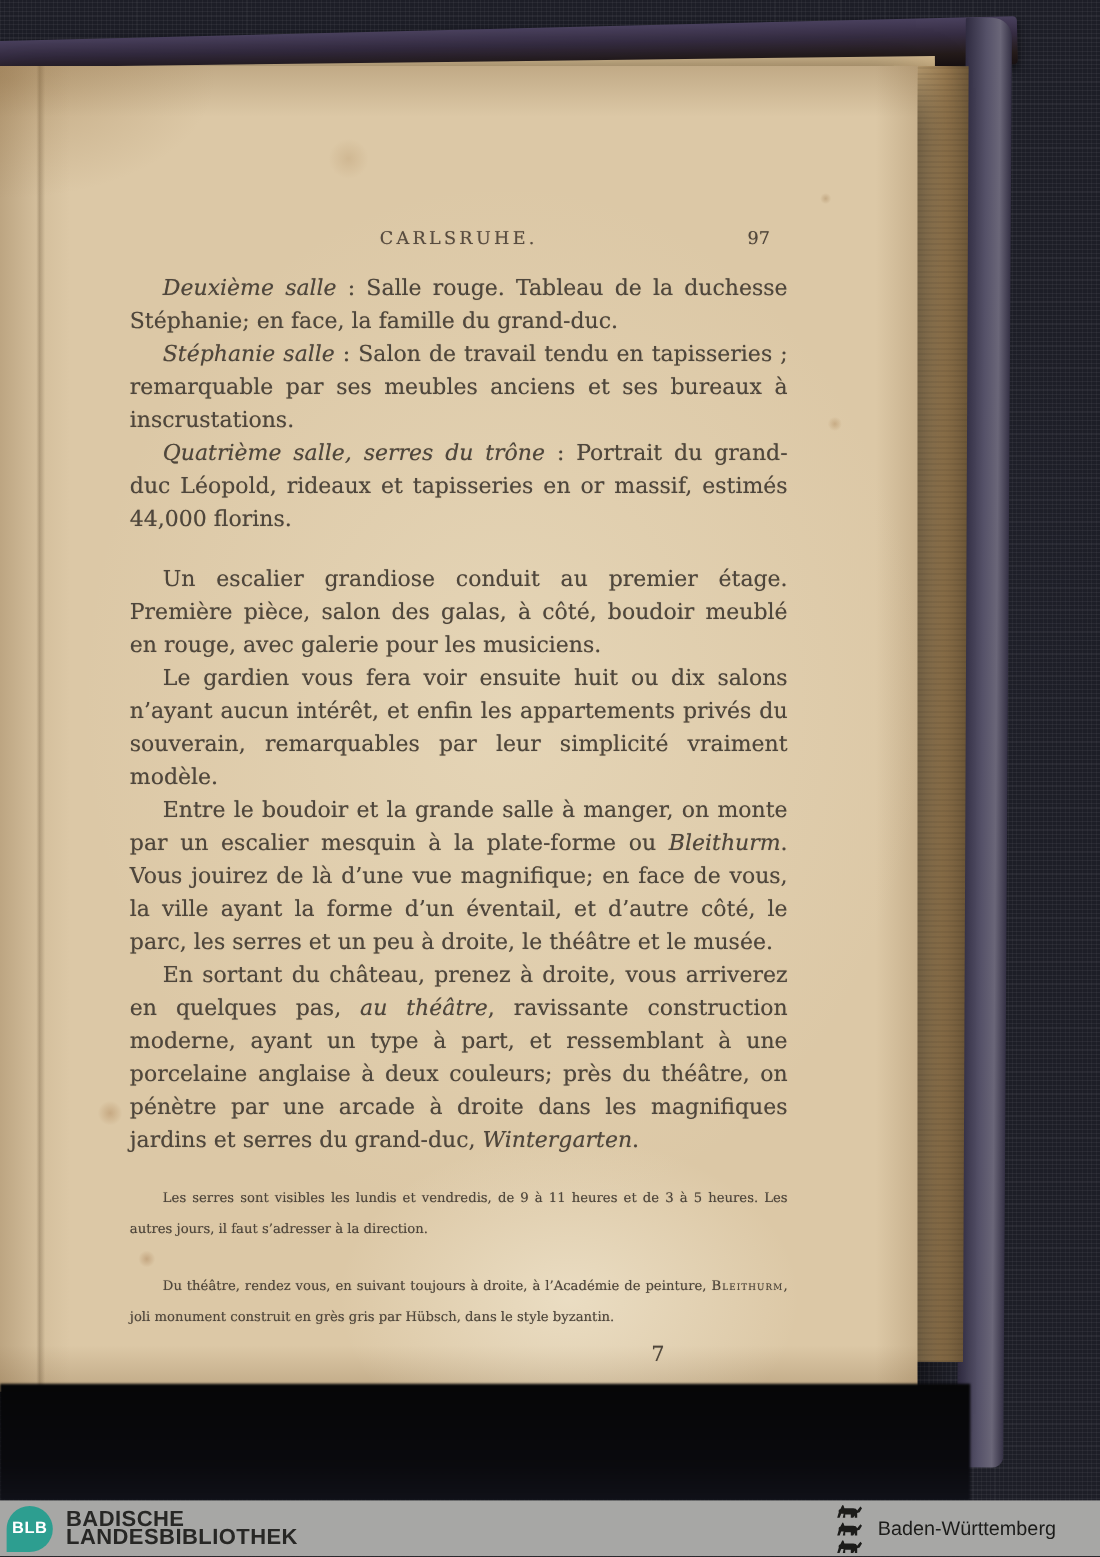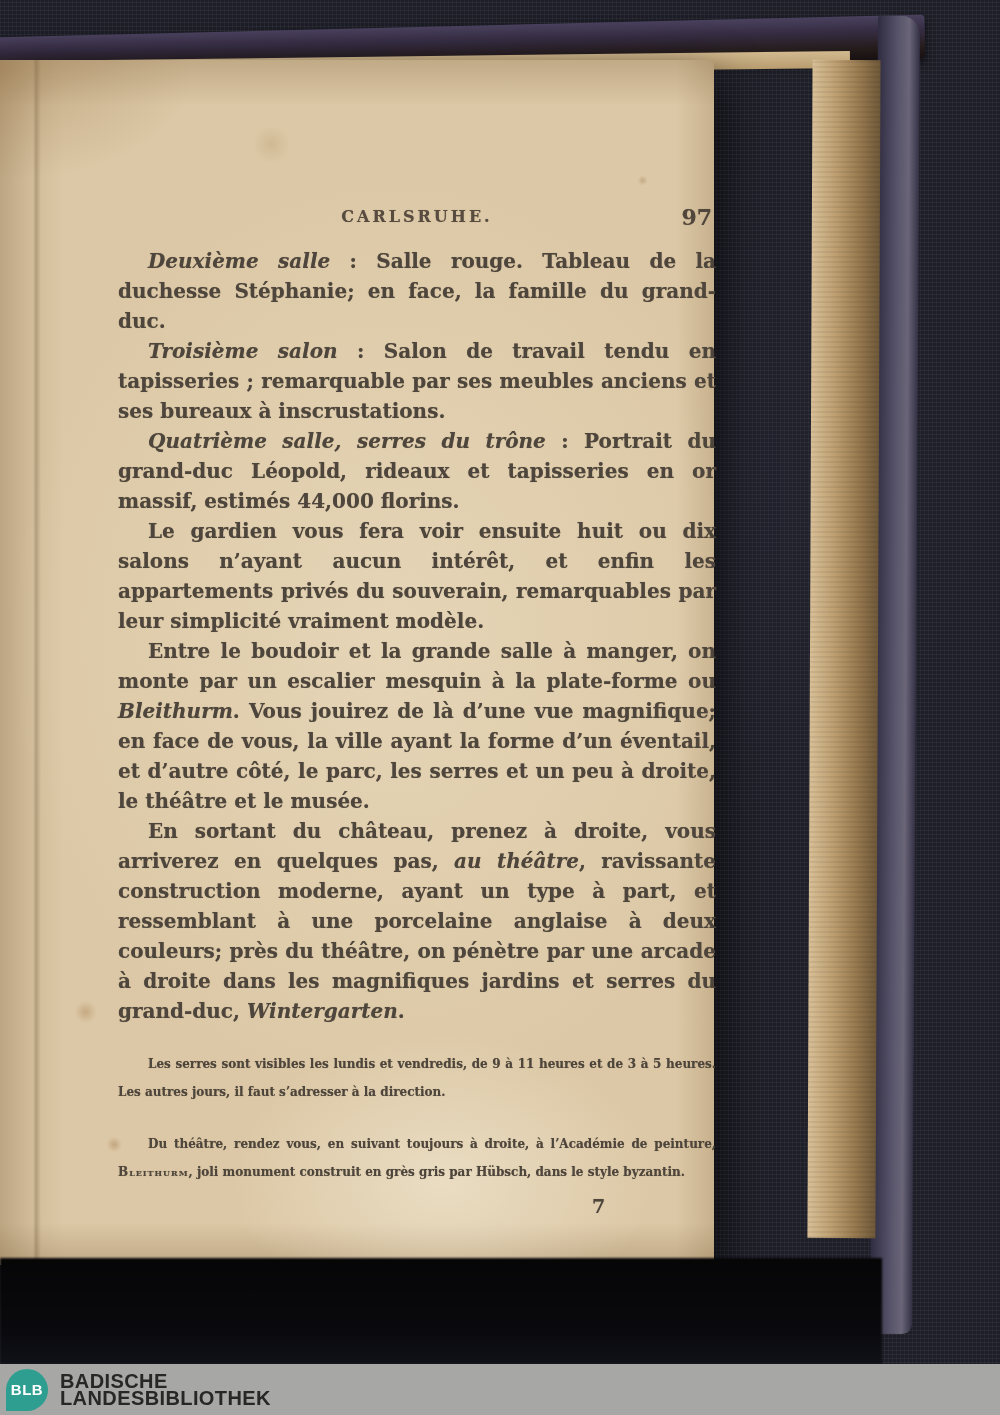--- a/index.html
+++ b/index.html
@@ -30,56 +30,55 @@
     transform:rotate(-0.7deg);
   }
   .pages-right{
     position:absolute;left:810px;top:60px;width:68px;height:1178px;
     background:
       repeating-linear-gradient(0deg, rgba(0,0,0,0.06) 0 2px, transparent 2px 5px),
       linear-gradient(to right,#d8bf97 0%,#bd9f71 35%,#97794f 70%,#6e5839 100%);
     transform:rotate(0.25deg);
   }
   .page{
-    position:absolute;left:0;top:60px;width:714px;height:1205px;
+    position:absolute;left:0;top:60px;width:834px;height:1205px;
     background-image:
       radial-gradient(circle 16px at 12% 79%, rgba(150,100,50,0.30), transparent 70%),
       radial-gradient(circle 11px at 16% 90%, rgba(145,95,50,0.32), transparent 70%),
       radial-gradient(circle 9px at 91% 27%, rgba(150,105,55,0.30), transparent 72%),
       radial-gradient(circle 7px at 90% 10%, rgba(140,100,55,0.30), transparent 72%),
       radial-gradient(circle 26px at 38% 7%, rgba(160,120,70,0.20), transparent 70%),
       radial-gradient(ellipse 260px 150px at 1% 1%, rgba(145,110,65,0.33), transparent 72%),
       radial-gradient(ellipse 300px 210px at 62% 93%, rgba(246,238,218,0.55), transparent 70%),
       radial-gradient(ellipse 520px 640px at 55% 48%, rgba(238,226,199,0.50), transparent 74%),
       linear-gradient(to right, transparent 33px, rgba(95,75,48,0.30) 36px, transparent 41px),
       linear-gradient(to right, rgba(130,100,62,0.35), rgba(130,100,62,0.10) 34px, transparent 64px),
       linear-gradient(to left, rgba(140,110,70,0.26), transparent 38px),
       linear-gradient(to top, rgba(125,95,58,0.30), transparent 42px),
       linear-gradient(to bottom, rgba(130,100,60,0.30), transparent 46px),
       linear-gradient(#dcc8a6,#dcc8a6);
     box-shadow:0 20px 45px rgba(0,0,0,0.85);
-    font-weight:bold;
   }
   .bottom-shadow{
     position:absolute;left:0;top:1258px;width:882px;height:106px;
     background:linear-gradient(to bottom,#060607 0%,#0a0a0e 70%,#101118 100%);
     filter:blur(1px);
   }
   
   .text-block{
     position:absolute;left:118px;top:142px;width:598px;
     color:#4e463c;font-size:20px;line-height:30px;text-align:justify;
     text-shadow:0 0 0.7px rgba(82,68,50,0.55);
   }
   .page-header{position:relative;height:22px;margin-bottom:22px;}
   .header-title{
     display:block;text-align:center;font-size:16px;letter-spacing:3px;
     color:#584c40;
   }
-  .page-num{position:absolute;right:4px;top:0;font-size:22px;color:#50463b;}
+  .page-num{position:absolute;right:16px;top:0;font-size:16px;color:#50463b;}
   .para{margin:0;text-indent:30px;}
   .para.gap{margin-top:25px;}
   .para.small{font-size:12px;line-height:27.5px;}
   .it{font-style:italic;margin-top:20px;}
   .sc{font-variant:small-caps;letter-spacing:1px;}
   .sig-mark{margin-top:5px;padding-left:474px;font-size:19px;text-indent:0;}
   
   .footer{
     position:absolute;left:0;top:1364px;width:1000px;height:51px;
     background:#a7a7a5;display:flex;align-items:center;justify-content:space-between;
@@ -112,22 +111,23 @@
   <div class="pages-right"></div>
 
   <div class="page">
     <div class="text-block">
       <div class="page-header">
         <span class="header-title">CARLSRUHE.</span>
         <span class="page-num">97</span>
       </div>
       <div>
           <p class="para"><span class="it">Deuxième salle</span><span> : Salle rouge. Tableau de la duchesse Stéphanie; en face, la famille du grand-duc.</span></p>
-          <p class="para"><span class="it">Troisième salon</span><span> : Salon de travail tendu en tapisseries ; remarquable par ses meubles anciens et ses bureaux à inscrustations.</span></p>
+          <p class="para"><span class="it">Stéphanie salle</span><span> : Salon de travail tendu en tapisseries ; remarquable par ses meubles anciens et ses bureaux à inscrustations.</span></p>
           <p class="para"><span class="it">Quatrième salle, serres du trône</span><span> : Portrait du grand-duc Léopold, rideaux et tapisseries en or massif, estimés 44,000 florins.</span></p>
+          <p class="para gap"><span>Un escalier grandiose conduit au premier étage. Première pièce, salon des galas, à côté, boudoir meublé en rouge, avec galerie pour les musiciens.</span></p>
           <p class="para"><span>Le gardien vous fera voir ensuite huit ou dix salons n’ayant aucun intérêt, et enfin les appartements privés du souverain, remarquables par leur simplicité vraiment modèle.</span></p>
           <p class="para"><span>Entre le boudoir et la grande salle à manger, on monte par un escalier mesquin à la plate-forme ou </span><span class="it">Bleithurm</span><span>. Vous jouirez de là d’une vue magnifique; en face de vous, la ville ayant la forme d’un éventail, et d’autre côté, le parc, les serres et un peu à droite, le théâtre et le musée.</span></p>
           <p class="para"><span>En sortant du château, prenez à droite, vous arriverez en quelques pas, </span><span class="it">au théâtre</span><span>, ravissante construction moderne, ayant un type à part, et ressemblant à une porcelaine anglaise à deux couleurs; près du théâtre, on pénètre par une arcade à droite dans les magnifiques jardins et serres du grand-duc, </span><span class="it">Wintergarten</span><span>.</span></p>
           <p class="para small gap"><span>Les serres sont visibles les lundis et vendredis, de 9 à 11 heures et de 3 à 5 heures. Les autres jours, il faut s’adresser à la direction.</span></p>
           <p class="para small gap"><span>Du théâtre, rendez vous, en suivant toujours à droite, à l’Académie de peinture, </span><span class="sc">Bleithurm</span><span>, joli monument construit en grès gris par Hübsch, dans le style byzantin.</span></p>
         </div>
       <div class="sig-mark">7</div>
     </div>
   </div>
 
@@ -136,15 +136,26 @@
   <div class="footer" style="background: rgb(167, 167, 165);">
     <div class="footer-left">
       <span class="blb-logo" style="background: rgb(45, 158, 144);">
         <span>BLB</span>
       </span>
       <div class="lib-name">
         <div>BADISCHE</div>
         <div>LANDESBIBLIOTHEK</div>
       </div>
     </div>
+    <div class="footer-right">
+      <svg class="coat" width="32" height="48" viewBox="0 0 36 66" aria-hidden="true">
+        <defs>
+          <path id="lion" fill="#1c1c1a" d="M3 19 L5 12 Q4 9 7 8 L9 4 Q10 2 11 4 L12 7 L23 7 Q27 7 28 10 L32 5 L34 7 L31 12 L28 13 L28 19 L25 19 L25 16 L23 19 L20 19 L20 15 L13 15 L13 19 L10 19 L11 14 L8 14 L6 19 Z"></path>
+        </defs>
+        <use href="#lion" x="0" y="0"></use>
+        <use href="#lion" x="0" y="22"></use>
+        <use href="#lion" x="0" y="44"></use>
+      </svg>
+      <span class="state-label">Baden-Württemberg</span>
+    </div>
   </div>
 
 </div>
 
 </body></html>

